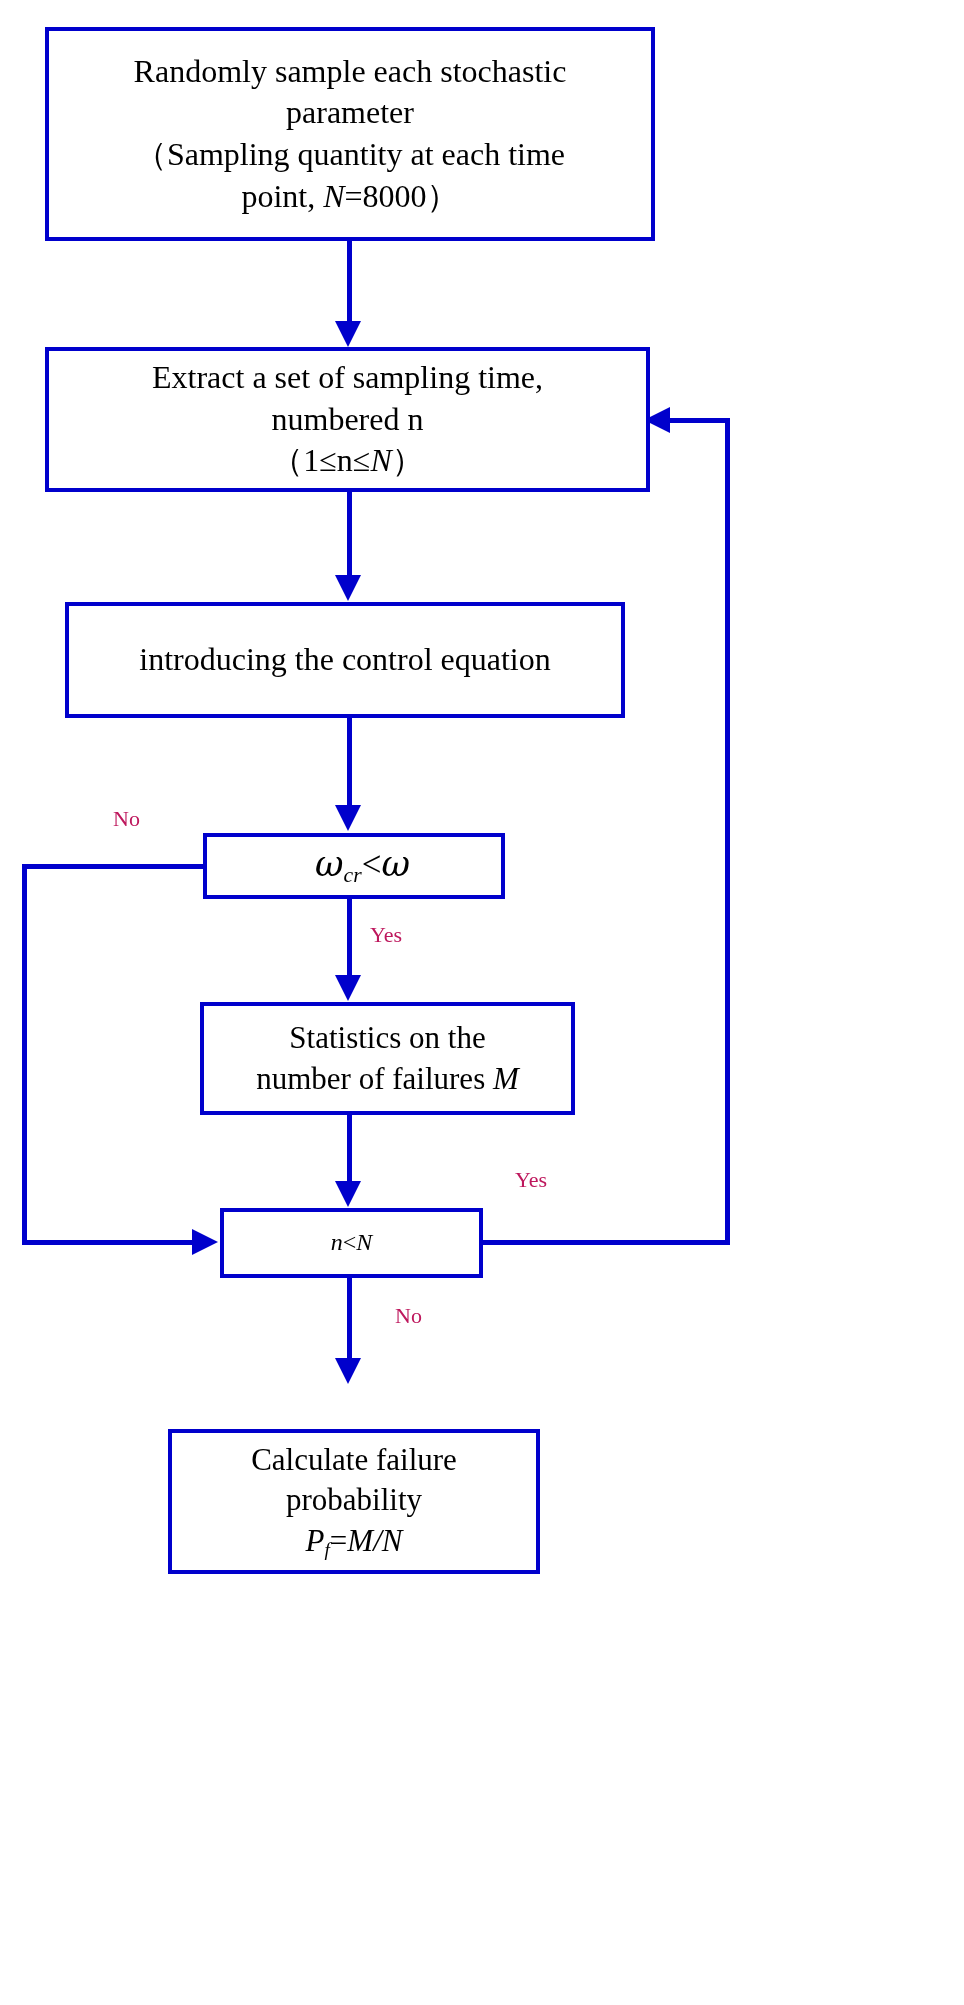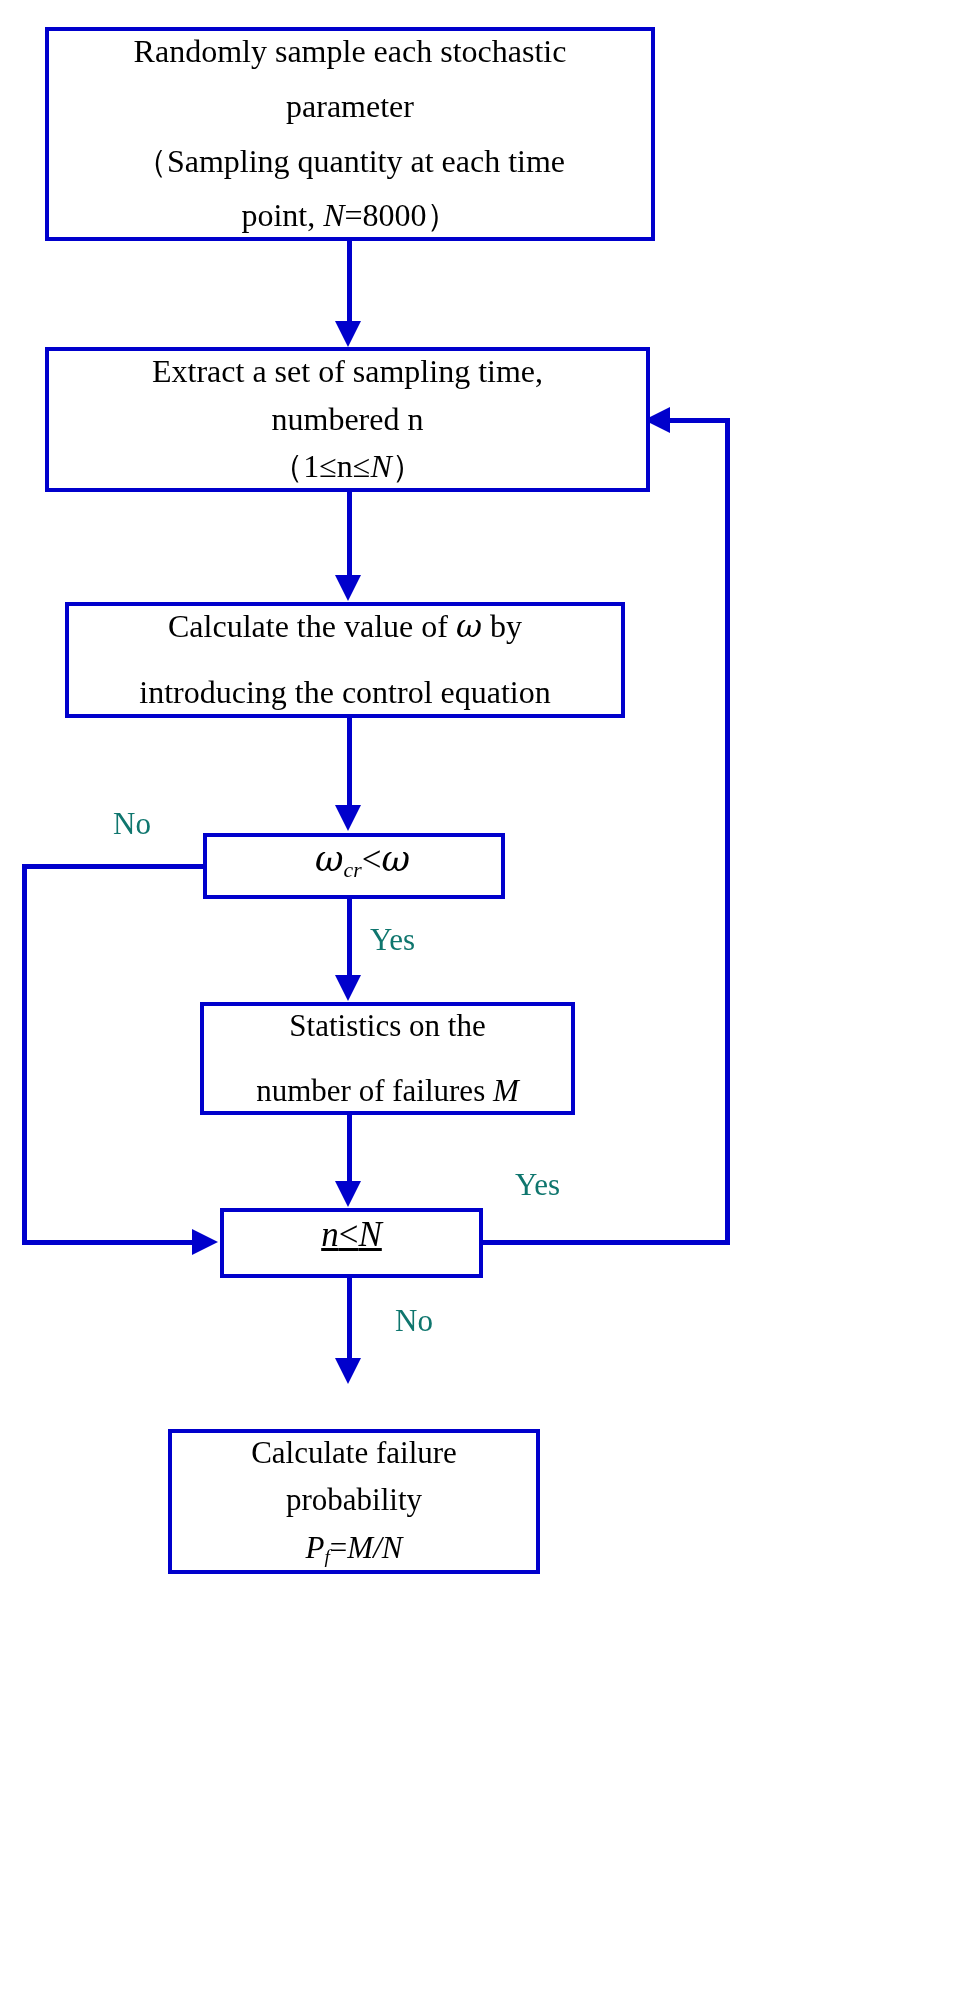--- a/index.html
+++ b/index.html
@@ -21,21 +21,21 @@
   }
   
   .node {
     position: absolute;
     box-sizing: border-box;
     border: 4px solid #0000cc;
     background: #ffffff;
     display: flex;
     flex-direction: column;
     align-items: center;
-    justify-content: space-between;
+    justify-content: center;
     text-align: center;
     z-index: 5;
   }
   .node .line {
     display: block;
     white-space: nowrap;
     line-height: 1.30;
     font-size: 31px;
   }
   .node.big .line { font-size: 32px; }
@@ -74,22 +74,22 @@
     border-left: 26px solid #0000cc;
   }
   .arrow-left {
     border-top: 13px solid transparent;
     border-bottom: 13px solid transparent;
     border-right: 26px solid #0000cc;
   }
   
   .edge-label {
     position: absolute;
-    font-size: 31px;
-    color: #0f766e;
+    font-size: 22px;
+    color: #be185d;
     white-space: nowrap;
     z-index: 6;
     background: transparent;
   }
 </style>
 </head>
 <body>
 
 <div id="flow-root">
 
@@ -106,21 +106,20 @@
   <div class="node big" style="left:45px; top:347px; width:605px; height:145px;">
     <span class="line">Extract a set of sampling time,</span>
     <span class="line">numbered n</span>
     <span class="line"><span>（1≤n≤</span><span class="it">N</span><span>）</span></span>
   </div>
 
   <div class="vline" style="left:347px; top:492px; height:85px;"></div>
   <div class="arrow-down" style="left:335px; top:575px;"></div>
 
   <div class="node big" style="left:65px; top:602px; width:560px; height:116px;">
-    <span class="line"><span>Calculate the value of </span><span class="om">ω</span><span> by</span></span>
     <span class="line">introducing the control equation</span>
   </div>
 
   <div class="vline" style="left:347px; top:718px; height:89px;"></div>
   <div class="arrow-down" style="left:335px; top:805px;"></div>
 
   <div class="node" style="left:203px; top:833px; width:302px; height:66px;">
     <span class="line" style="font-size:35px;margin-left:17px;"><span class="om">ω</span><sub class="sb">cr</sub><span>&lt;</span><span class="om">ω</span></span>
   </div>
 
@@ -138,21 +137,21 @@
 
   <div class="node" style="left:165px; top:1002px; width:375px; height:113px;margin-left:35px;">
     <span class="line">Statistics on the</span>
     <span class="line"><span>number of failures </span><span class="it">M</span></span>
   </div>
 
   <div class="vline" style="left:347px; top:1115px; height:68px;"></div>
   <div class="arrow-down" style="left:335px; top:1181px;"></div>
 
   <div class="node" style="left:220px; top:1208px; width:263px; height:70px;">
-    <span class="line" style="font-size:35px;text-decoration:underline;"><span class="it">n</span><span>&lt;</span><span class="it">N</span></span>
+    <span class="line" style="font-size:24px;"><span class="it">n</span><span>&lt;</span><span class="it">N</span></span>
   </div>
 
   <div class="edge-label" style="left:515px; top:1167px;">Yes</div>
 
   <div class="hline" style="left:483px; top:1240px; width:247px;"></div>
   <div class="vline" style="left:725px; top:418px; height:824px;"></div>
   <div class="hline" style="left:655px; top:418px; width:72px;"></div>
   <div class="arrow-left" style="left:644px; top:407px;"></div>
 
   <div class="edge-label" style="left:395px; top:1303px;">No</div>

